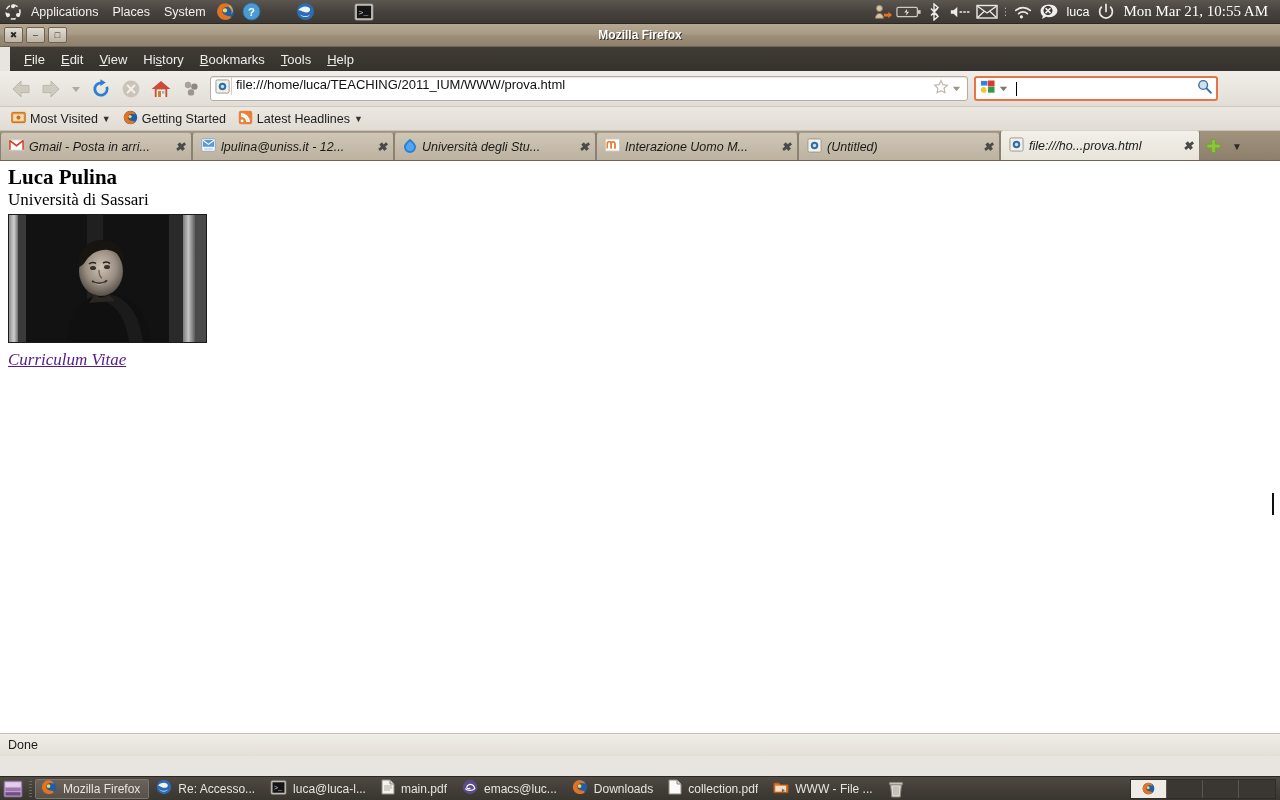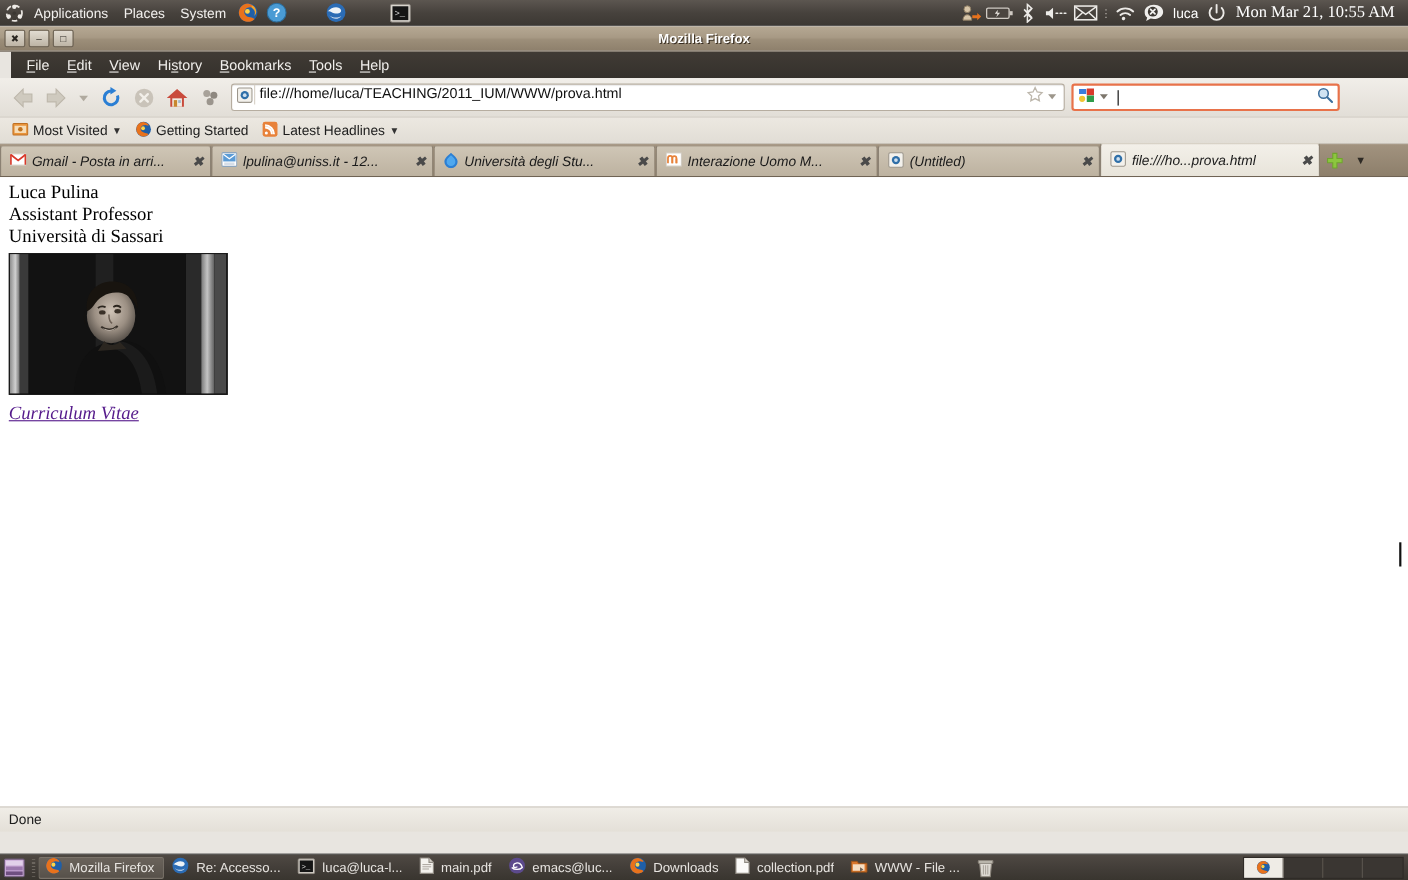--- a/index.html
+++ b/index.html
@@ -148,21 +148,21 @@
   #newtab-btn {
     width: 26px; height: 28px; display: flex; align-items: center; justify-content: center;
   }
   #taballbtn { width: 22px; height: 28px; display:flex; align-items:center; justify-content:center; color:#2e2a25; font-size: 10px; }
 
   
   #content {
     position: relative; width: 100%; height: 572px; background: #ffffff; overflow: hidden;
   }
   #page { padding: 4px 0 0 8px; font-family: "Liberation Serif", serif; }
-  #page-name { font-size: 17px; font-weight: normal; color: #000; line-height: 1.17; }
+  #page-name { font-size: 21px; font-weight: bold; color: #000; line-height: 1.17; }
   #page-role { font-size: 17px; color: #000; line-height: 1.17; }
   #page-affil { font-size: 17px; color: #000; line-height: 1.17; }
   #portrait {
     margin-top: 5px; width: 199px; height: 129px;
     border: 1px solid #1b1b1b;
     position: relative; overflow: hidden; background: #0d0d0d;
   }
   #cv-link {
     display: inline-block; margin-top: 7px;
     font-family: "Liberation Serif", serif; font-style: italic;
@@ -551,21 +551,20 @@
       <svg width="17" height="17" viewBox="0 0 18 18">
         <path d="M7 1.5h4v5h5v4h-5v5H7v-5H2v-4h5z" fill="#8cc63f" stroke="#6fa52c" stroke-width="1"></path>
       </svg>
     </span>
     <span id="taballbtn">▼</span>
   </div>
 
   <div id="content">
     <div id="page">
       <div id="page-name">Luca Pulina</div>
-      <div id="page-role">Assistant Professor</div>
       <div id="page-affil">Università di Sassari</div>
 
       <div id="portrait">
         <svg width="197" height="127" viewBox="0 0 197 127" preserveAspectRatio="none">
           <defs>
             <linearGradient id="frameL" x1="0" y1="0" x2="1" y2="0">
               <stop offset="0%" stop-color="#8d8d8d"></stop>
                 <stop offset="55%" stop-color="#cfcfcf"></stop>
                 <stop offset="100%" stop-color="#6e6e6e"></stop>
             </linearGradient>

